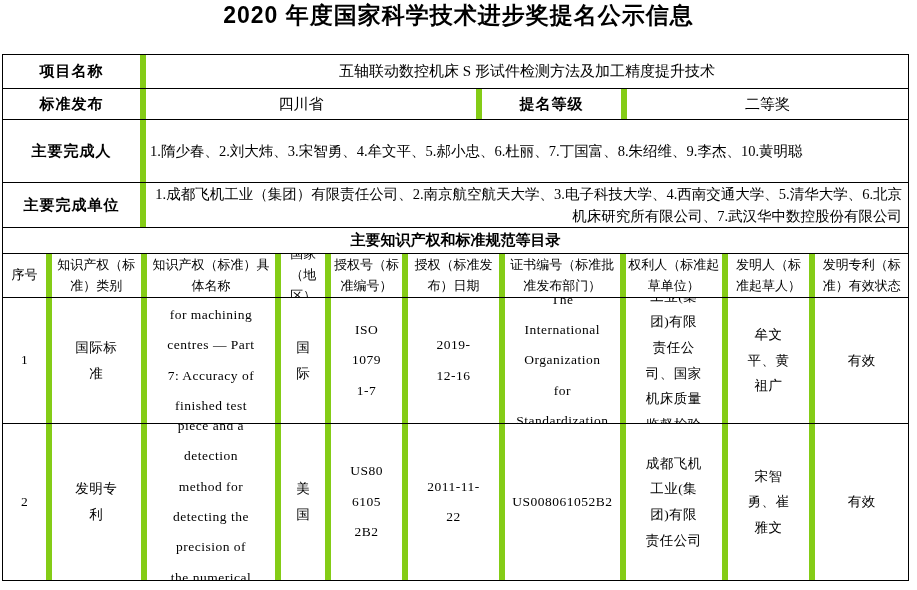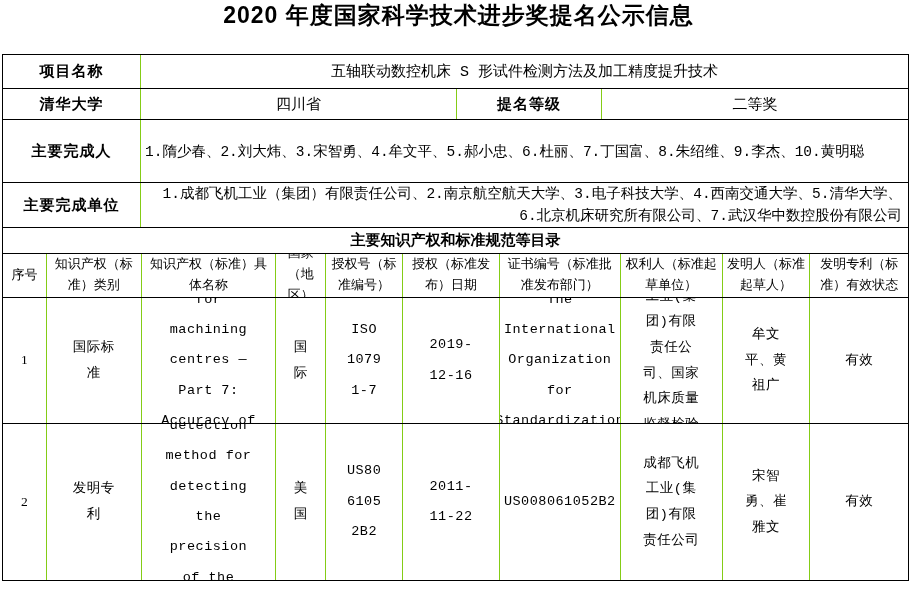--- a/index.html
+++ b/index.html
@@ -29,35 +29,35 @@
   .row { display: flex; width: 100%; }
   .row + .row { border-top: 1px solid #000; }
   .cell {
     display: flex;
     align-items: center;
     justify-content: center;
     text-align: center;
     padding: 2px 4px;
     overflow: hidden;
   }
-  .cell + .cell { border-left: 1px solid #84cc16; font-family: Liberation Mono, monospace; }
+  .cell + .cell { border-left: 6px solid #84cc16; }
   .label {
     font-family: "Liberation Sans", "DejaVu Sans", sans-serif;
     font-weight: bold;
     font-size: 15px;
     letter-spacing: 1px;
   }
   .left { justify-content: flex-start; text-align: right; }
   .w-label { width: 137px; flex: none; }
   .grow { flex: 1; }
   
   .r-project  { height: 33px; font-size: 15px; }
   .r-nominator{ height: 31px; font-size: 15px; }
   .w-nominator-value { width: 316px; flex: none; }
-  .w-grade-label     { width: 145px; flex: none; }
+  .w-grade-label     { width: 145px; flex: none; margin-left: 20px; }
   .r-people { height: 63px; font-size: 14.5px; }
   .r-units  { height: 45px; font-size: 14.5px; }
   .r-units .cell.grow { line-height: 1.55; padding: 2px 6px; }
   .r-section {
     height: 26px;
     font-family: "Liberation Sans", "DejaVu Sans", sans-serif;
     font-weight: bold; font-size: 15px;
   }
   
   .c1  { width: 4.75%;  flex: none; }
@@ -91,21 +91,21 @@
   <div class="doc-title">2020 年度国家科学技术进步奖提名公示信息</div>
 
   <div class="table">
 
     <div class="row r-project">
       <div class="cell label w-label">项目名称</div>
       <div class="cell grow">五轴联动数控机床 S 形试件检测方法及加工精度提升技术</div>
     </div>
 
     <div class="row r-nominator">
-      <div class="cell label w-label">清华大学</div>
+      <div class="cell label w-label">标准发布</div>
       <div class="cell w-nominator-value">四川省</div>
       <div class="cell label w-grade-label">提名等级</div>
       <div class="cell grow">二等奖</div>
     </div>
 
     <div class="row r-people">
       <div class="cell label w-label">主要完成人</div>
       <div class="cell grow left">1.隋少春、2.刘大炜、3.宋智勇、4.牟文平、5.郝小忠、6.杜丽、7.丁国富、8.朱绍维、9.李杰、10.黄明聪</div>
     </div>
 

